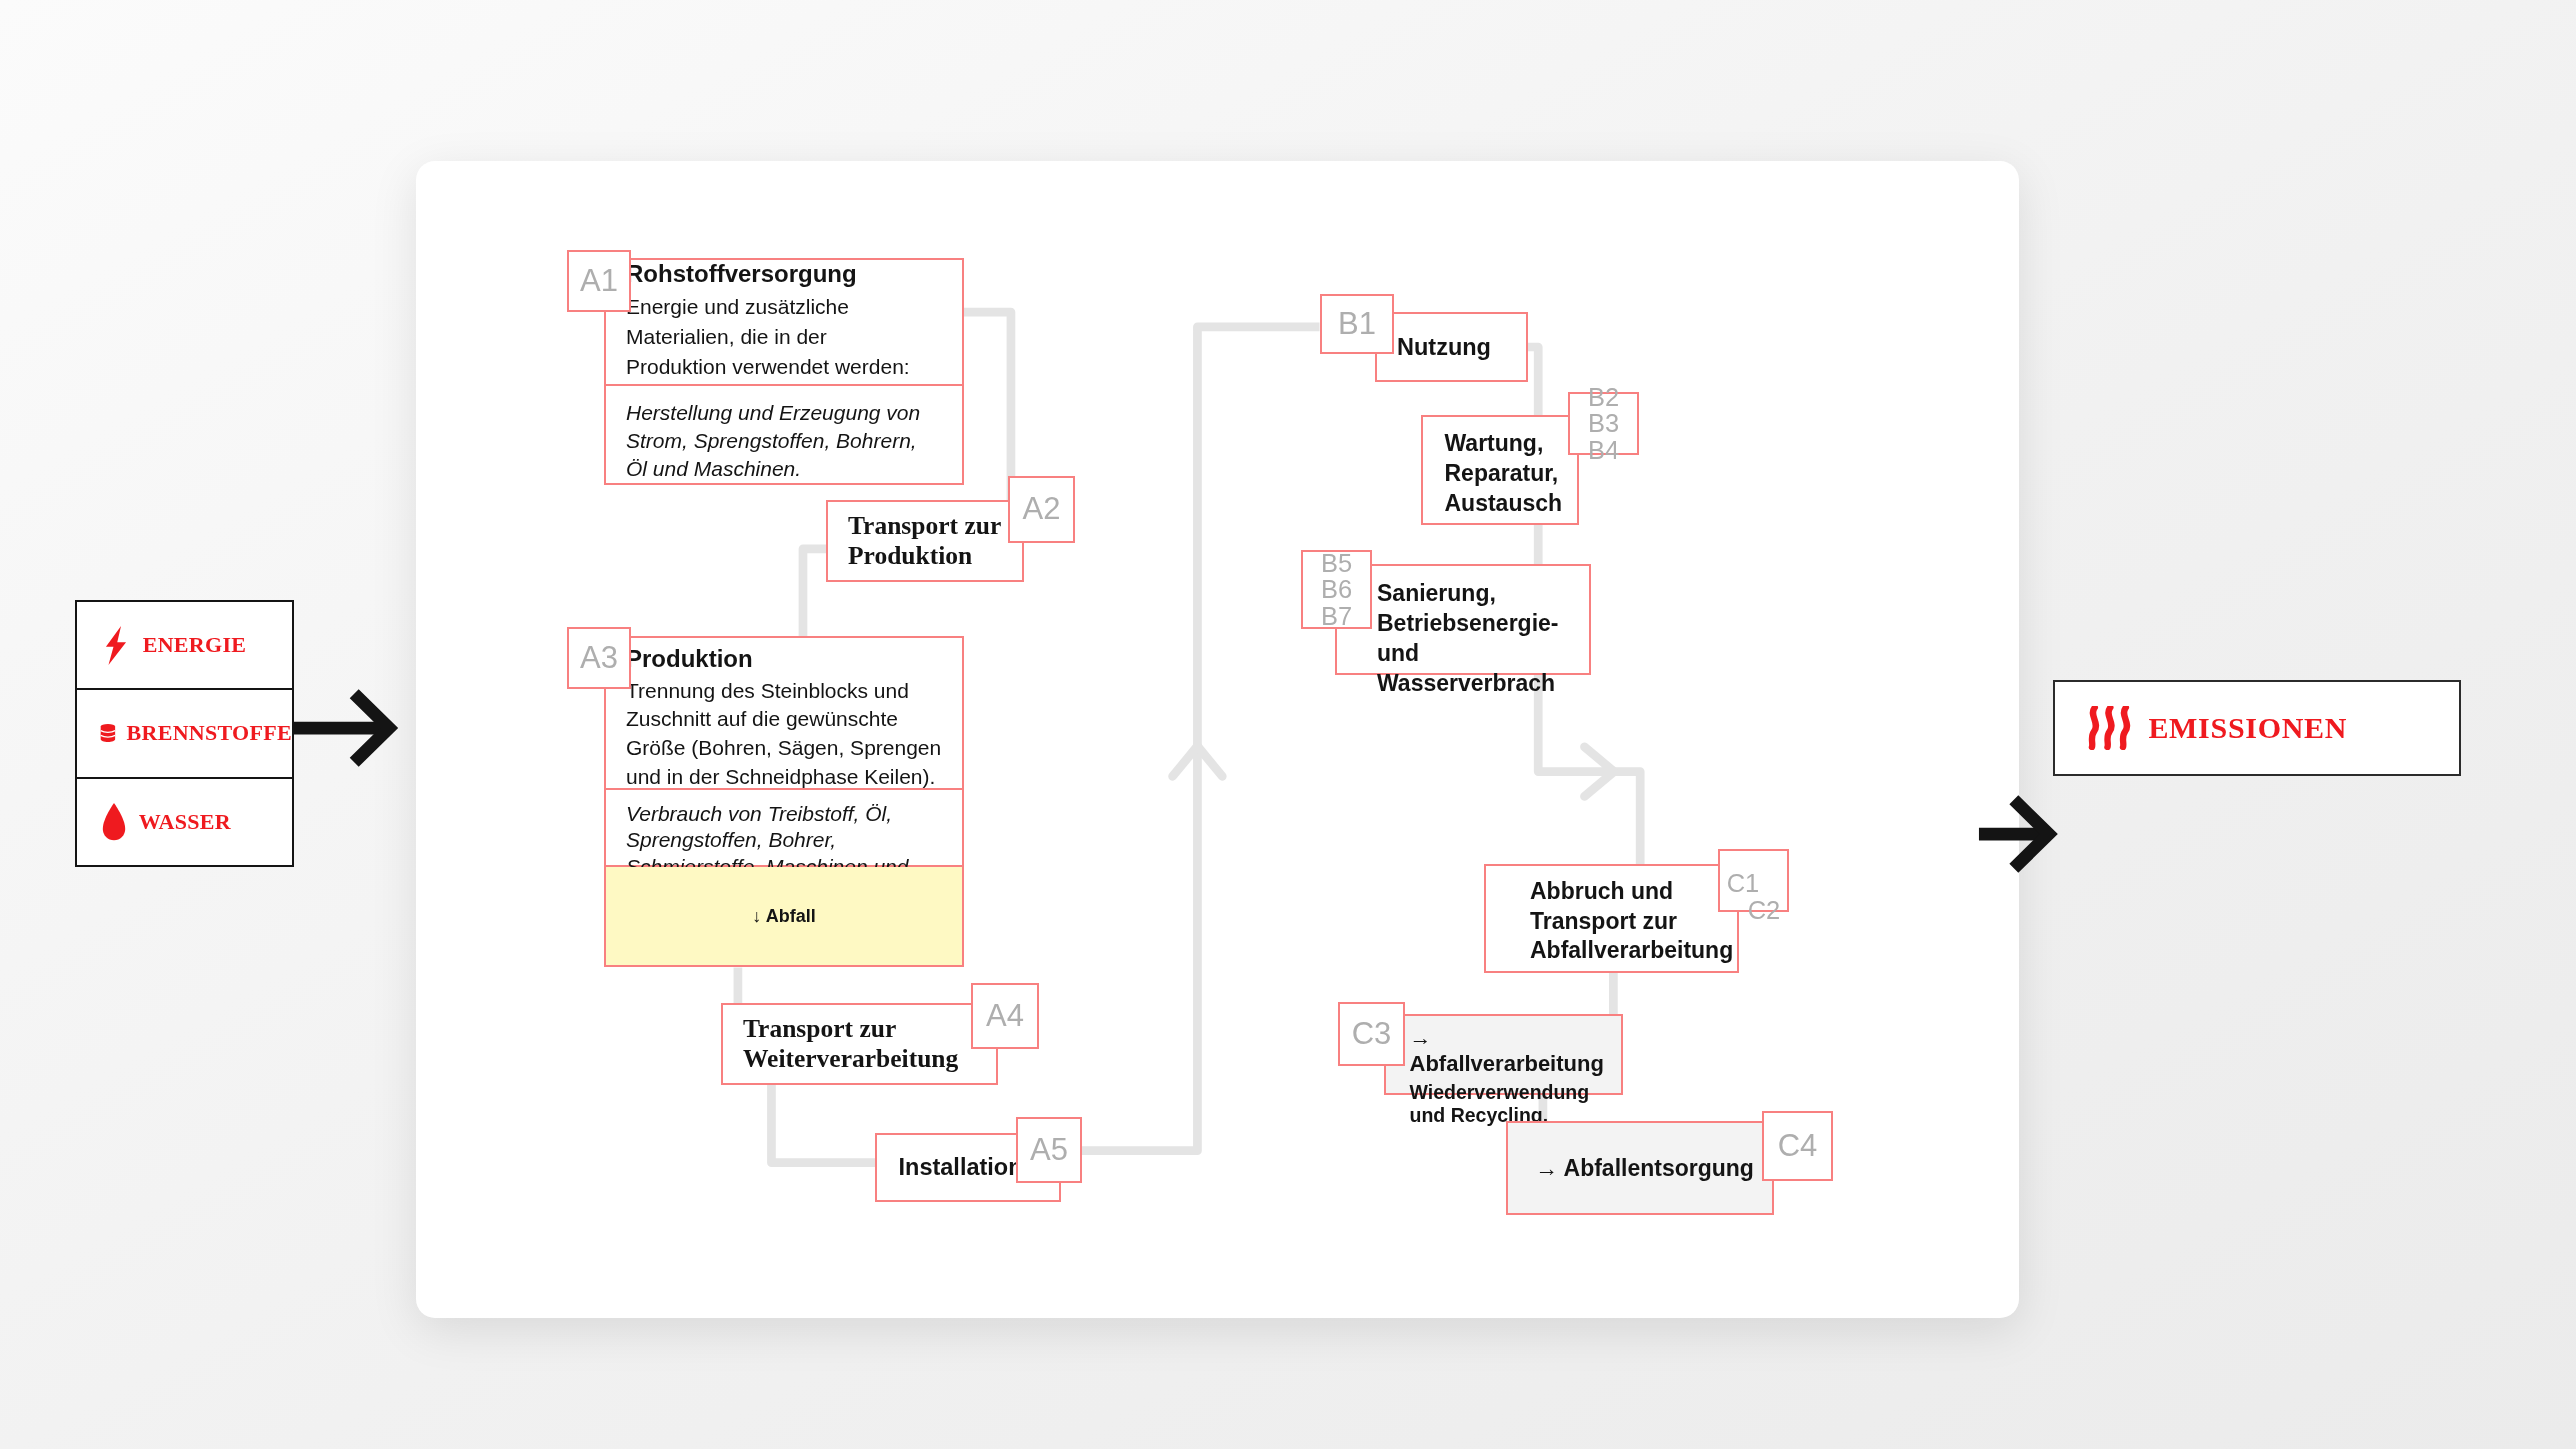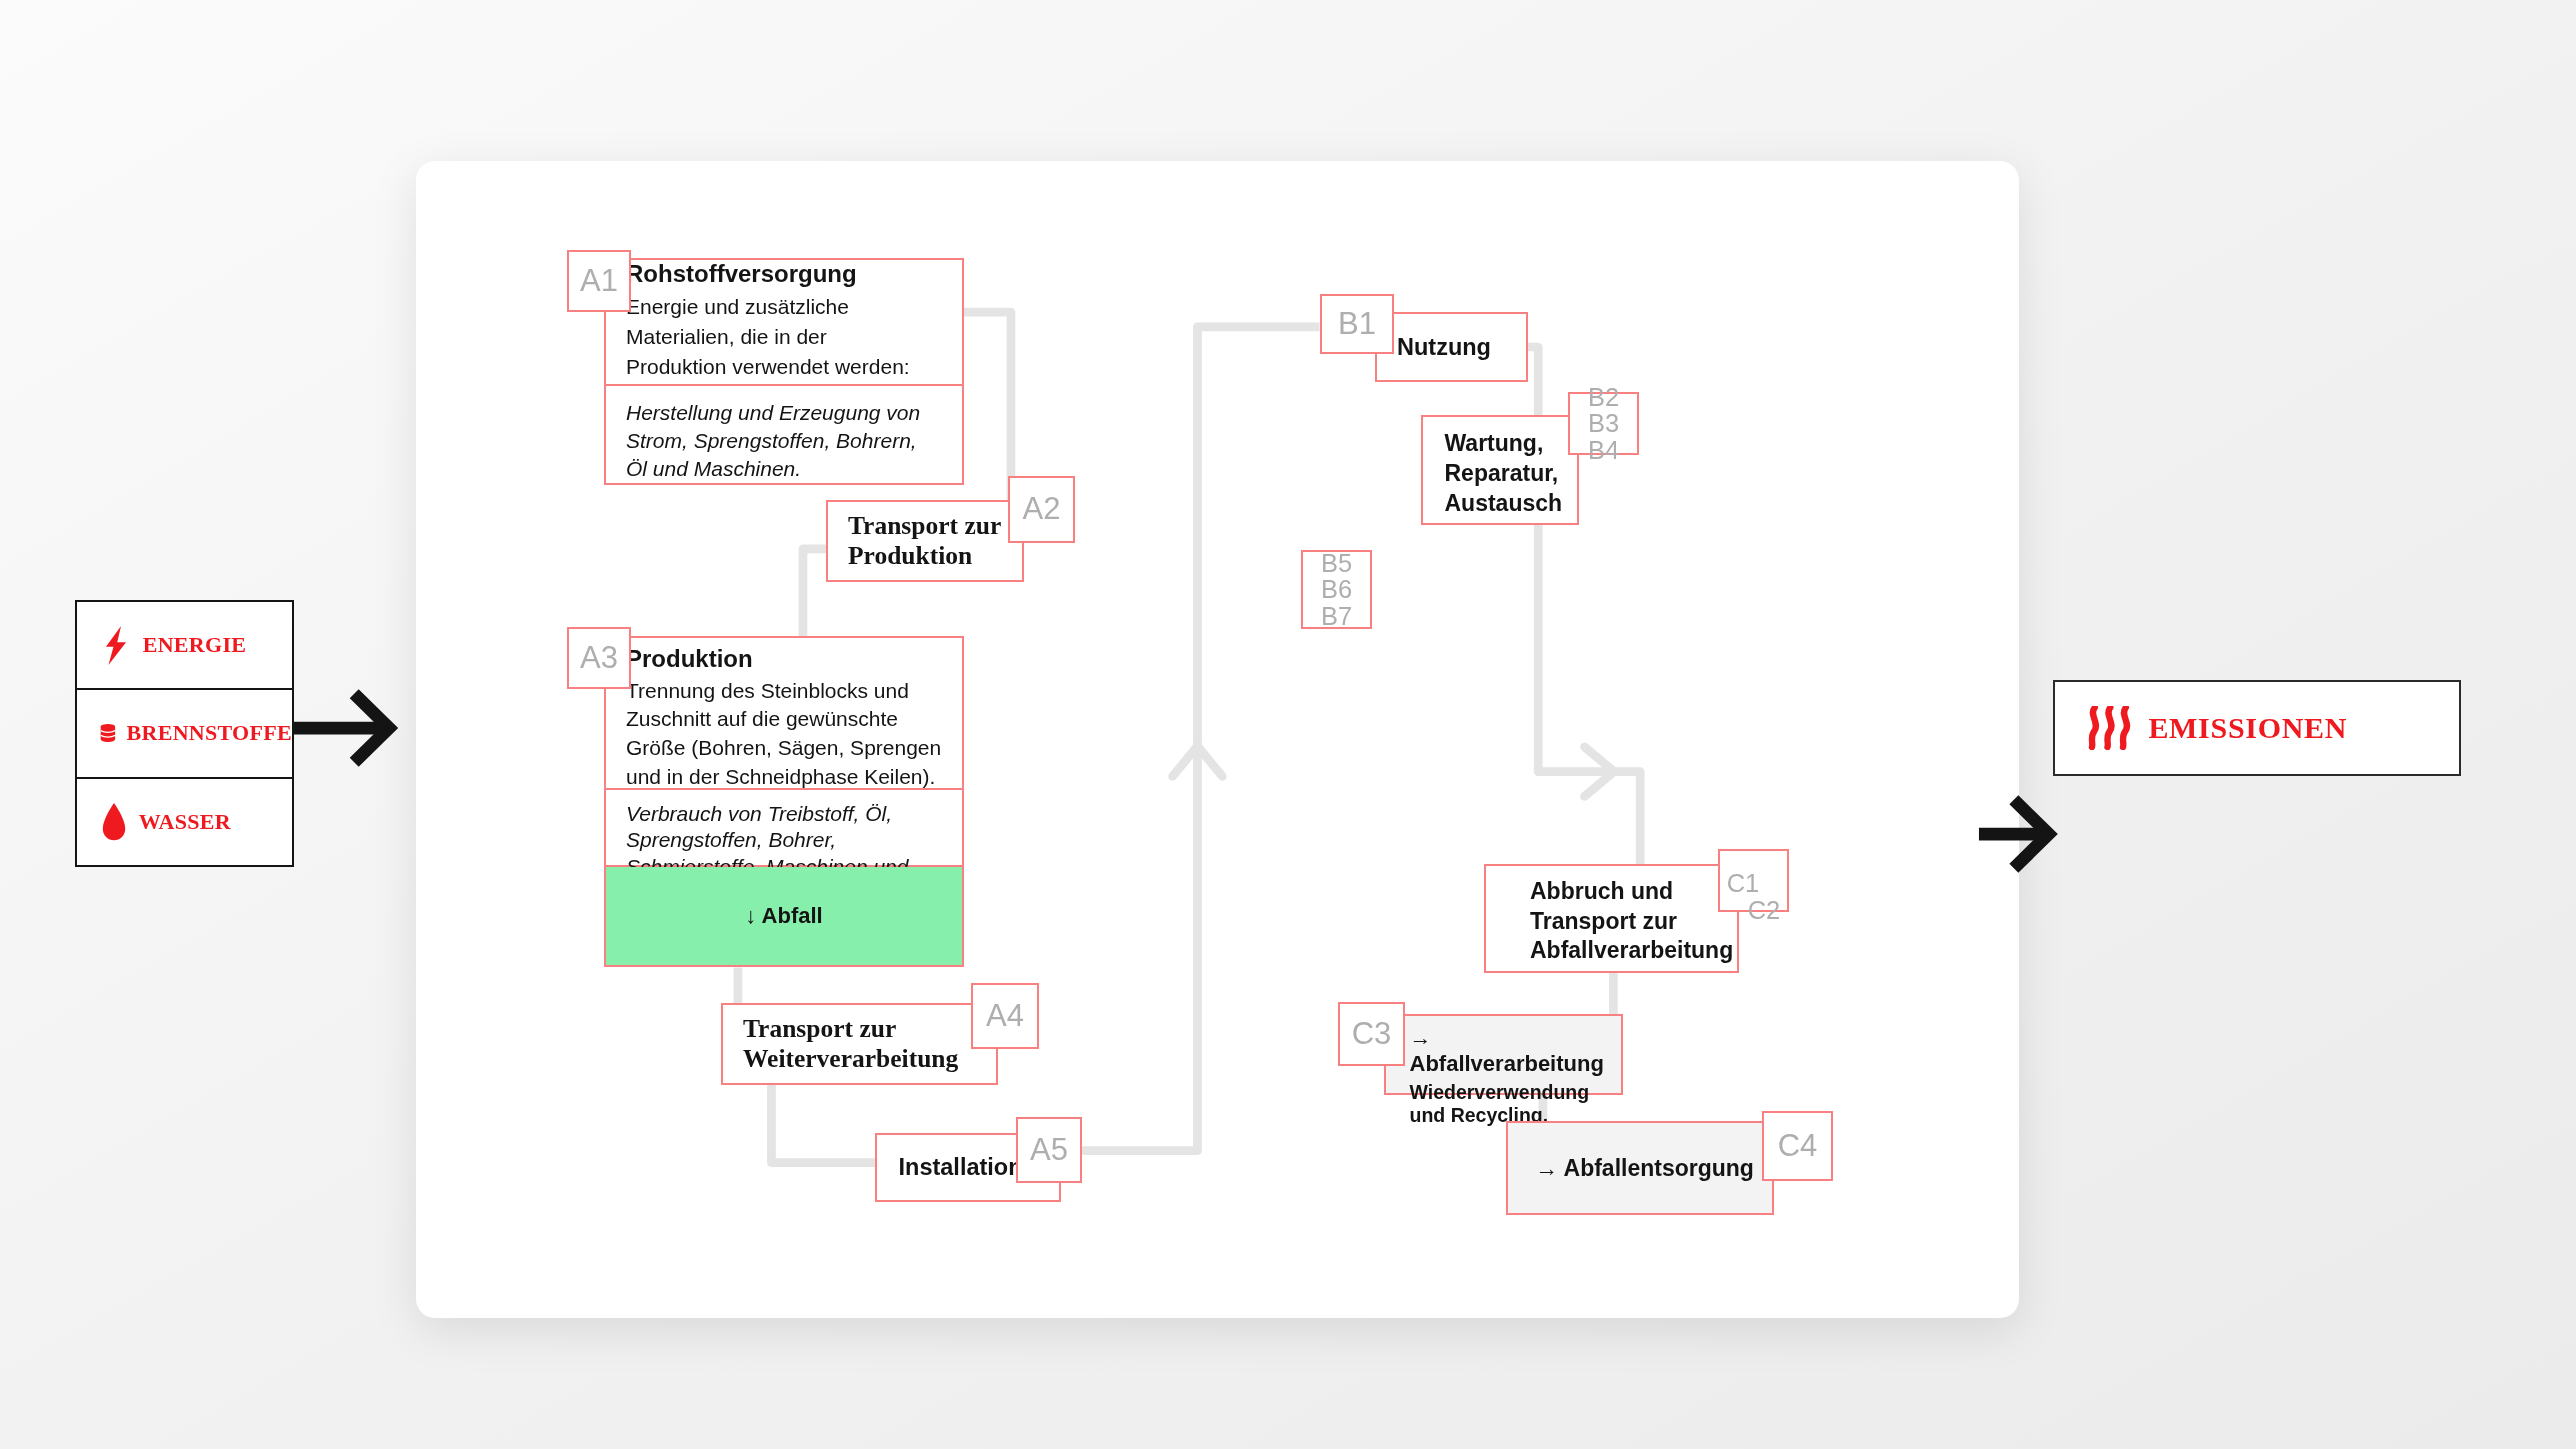--- a/index.html
+++ b/index.html
@@ -28,22 +28,22 @@
   .code .l1,.code .l2 { display:block; width:100%; }
   .code.stagger .l1 { text-align:left; padding-left:6.7px; box-sizing:border-box;margin-top:32px; }
   .code.stagger .l2 { text-align:right; padding-right:6.7px; box-sizing:border-box; }
   .sec { box-sizing:border-box; padding:0 16px 0 20px; }
   .sec.divided { border-bottom:2px solid #f88080; }
   .title { font-weight:700; font-size:24px; line-height:1.2; }
   .body  { font-size:21px; line-height:1.42; margin-top:3.4px; }
   .note  { font-style:italic; font-size:21px; line-height:1.33; margin-top:2.7px; }
   .multiline { white-space:pre-line; }
   .waste {
-    background:#86efac; display:flex; align-items:center; justify-content:center;
-    font-weight:700; font-size:22px; flex:1;
+    background:#fef9c3; display:flex; align-items:center; justify-content:center;
+    font-weight:700; font-size:18px; flex:1;
   }
   .flexbox { display:flex; align-items:center; }
   .serif-title { font-family:"Liberation Serif",serif; font-weight:700; font-size:25.5px; line-height:1.18; }
   .sans-title { font-weight:700; font-size:23.5px; }
   .graybox { background:#f3f3f3; }
   .c3title { font-weight:700; font-size:22px; }
   .c3sub { font-size:19.5px; margin-top:4px;font-weight:bold; }
   .iostack {
     position:absolute; left:75px; top:600px; width:219px; height:267px;
     border:2px solid #141414; background:#fff; box-sizing:border-box;
@@ -202,20 +202,25 @@
   </div>
   <div class="code" style="left:1568px;top:392px;width:71px;height:63px;font-size:25.5px">
     <span class="l1">B2 B3</span>
     <span class="l2">B4</span>
   </div>
 
   <div class="code" style="left:1301px;top:550px;width:71px;height:79px;font-size:25.5px">
     <span class="l1">B5 B6</span>
     <span class="l2">B7</span>
   </div>
+  <div class="box" style="left:1335px;top:564px;width:256px;height:111px;padding:13.4px 0 0 40px">
+    <div class="sans-title multiline" style="font-size:23px;line-height:1.3">Sanierung,
+Betriebsenergie- und
+Wasserverbrach</div>
+  </div>
 
   <div class="box" style="left:1484px;top:864px;width:255px;height:109px;padding:10.7px 0 0 44px">
     <div class="sans-title multiline" style="font-size:23px;line-height:1.3">Abbruch und
 Transport zur
 Abfallverarbeitung</div>
   </div>
   <div class="code stagger" style="left:1718px;top:849px;width:71px;height:63px;font-size:25.5px">
     <span class="l1">C1</span>
     <span class="l2">C2</span>
   </div>

